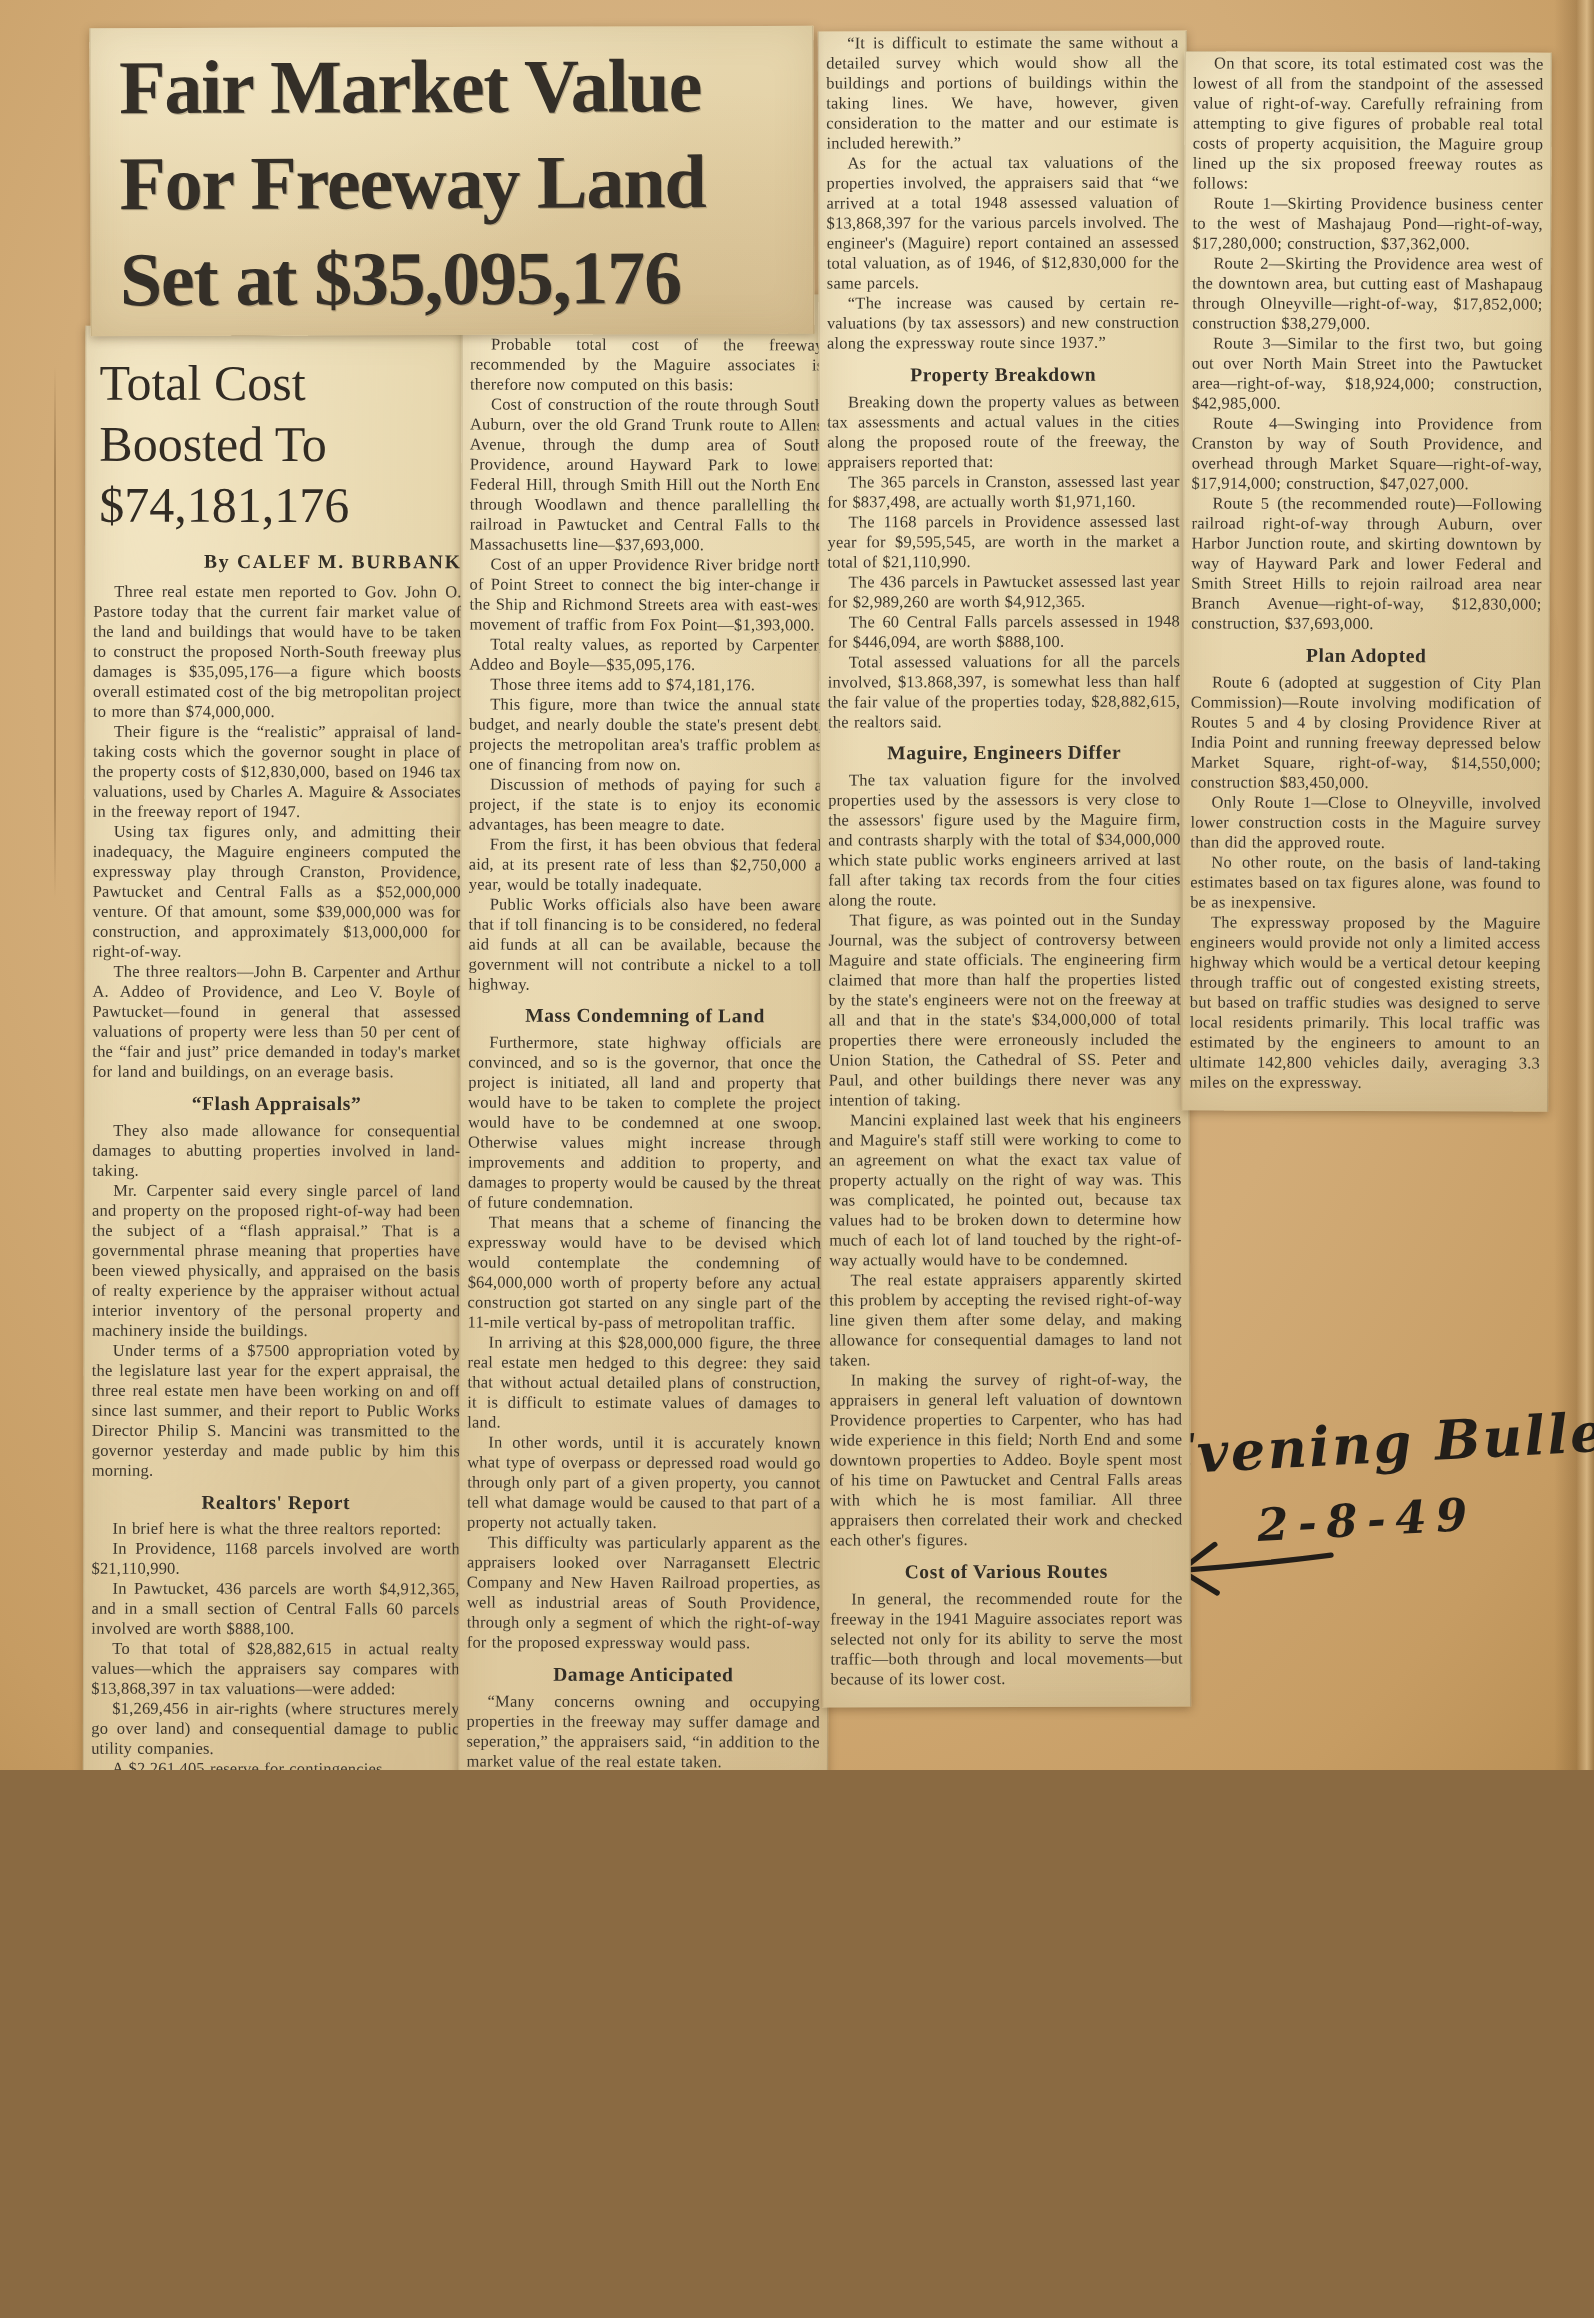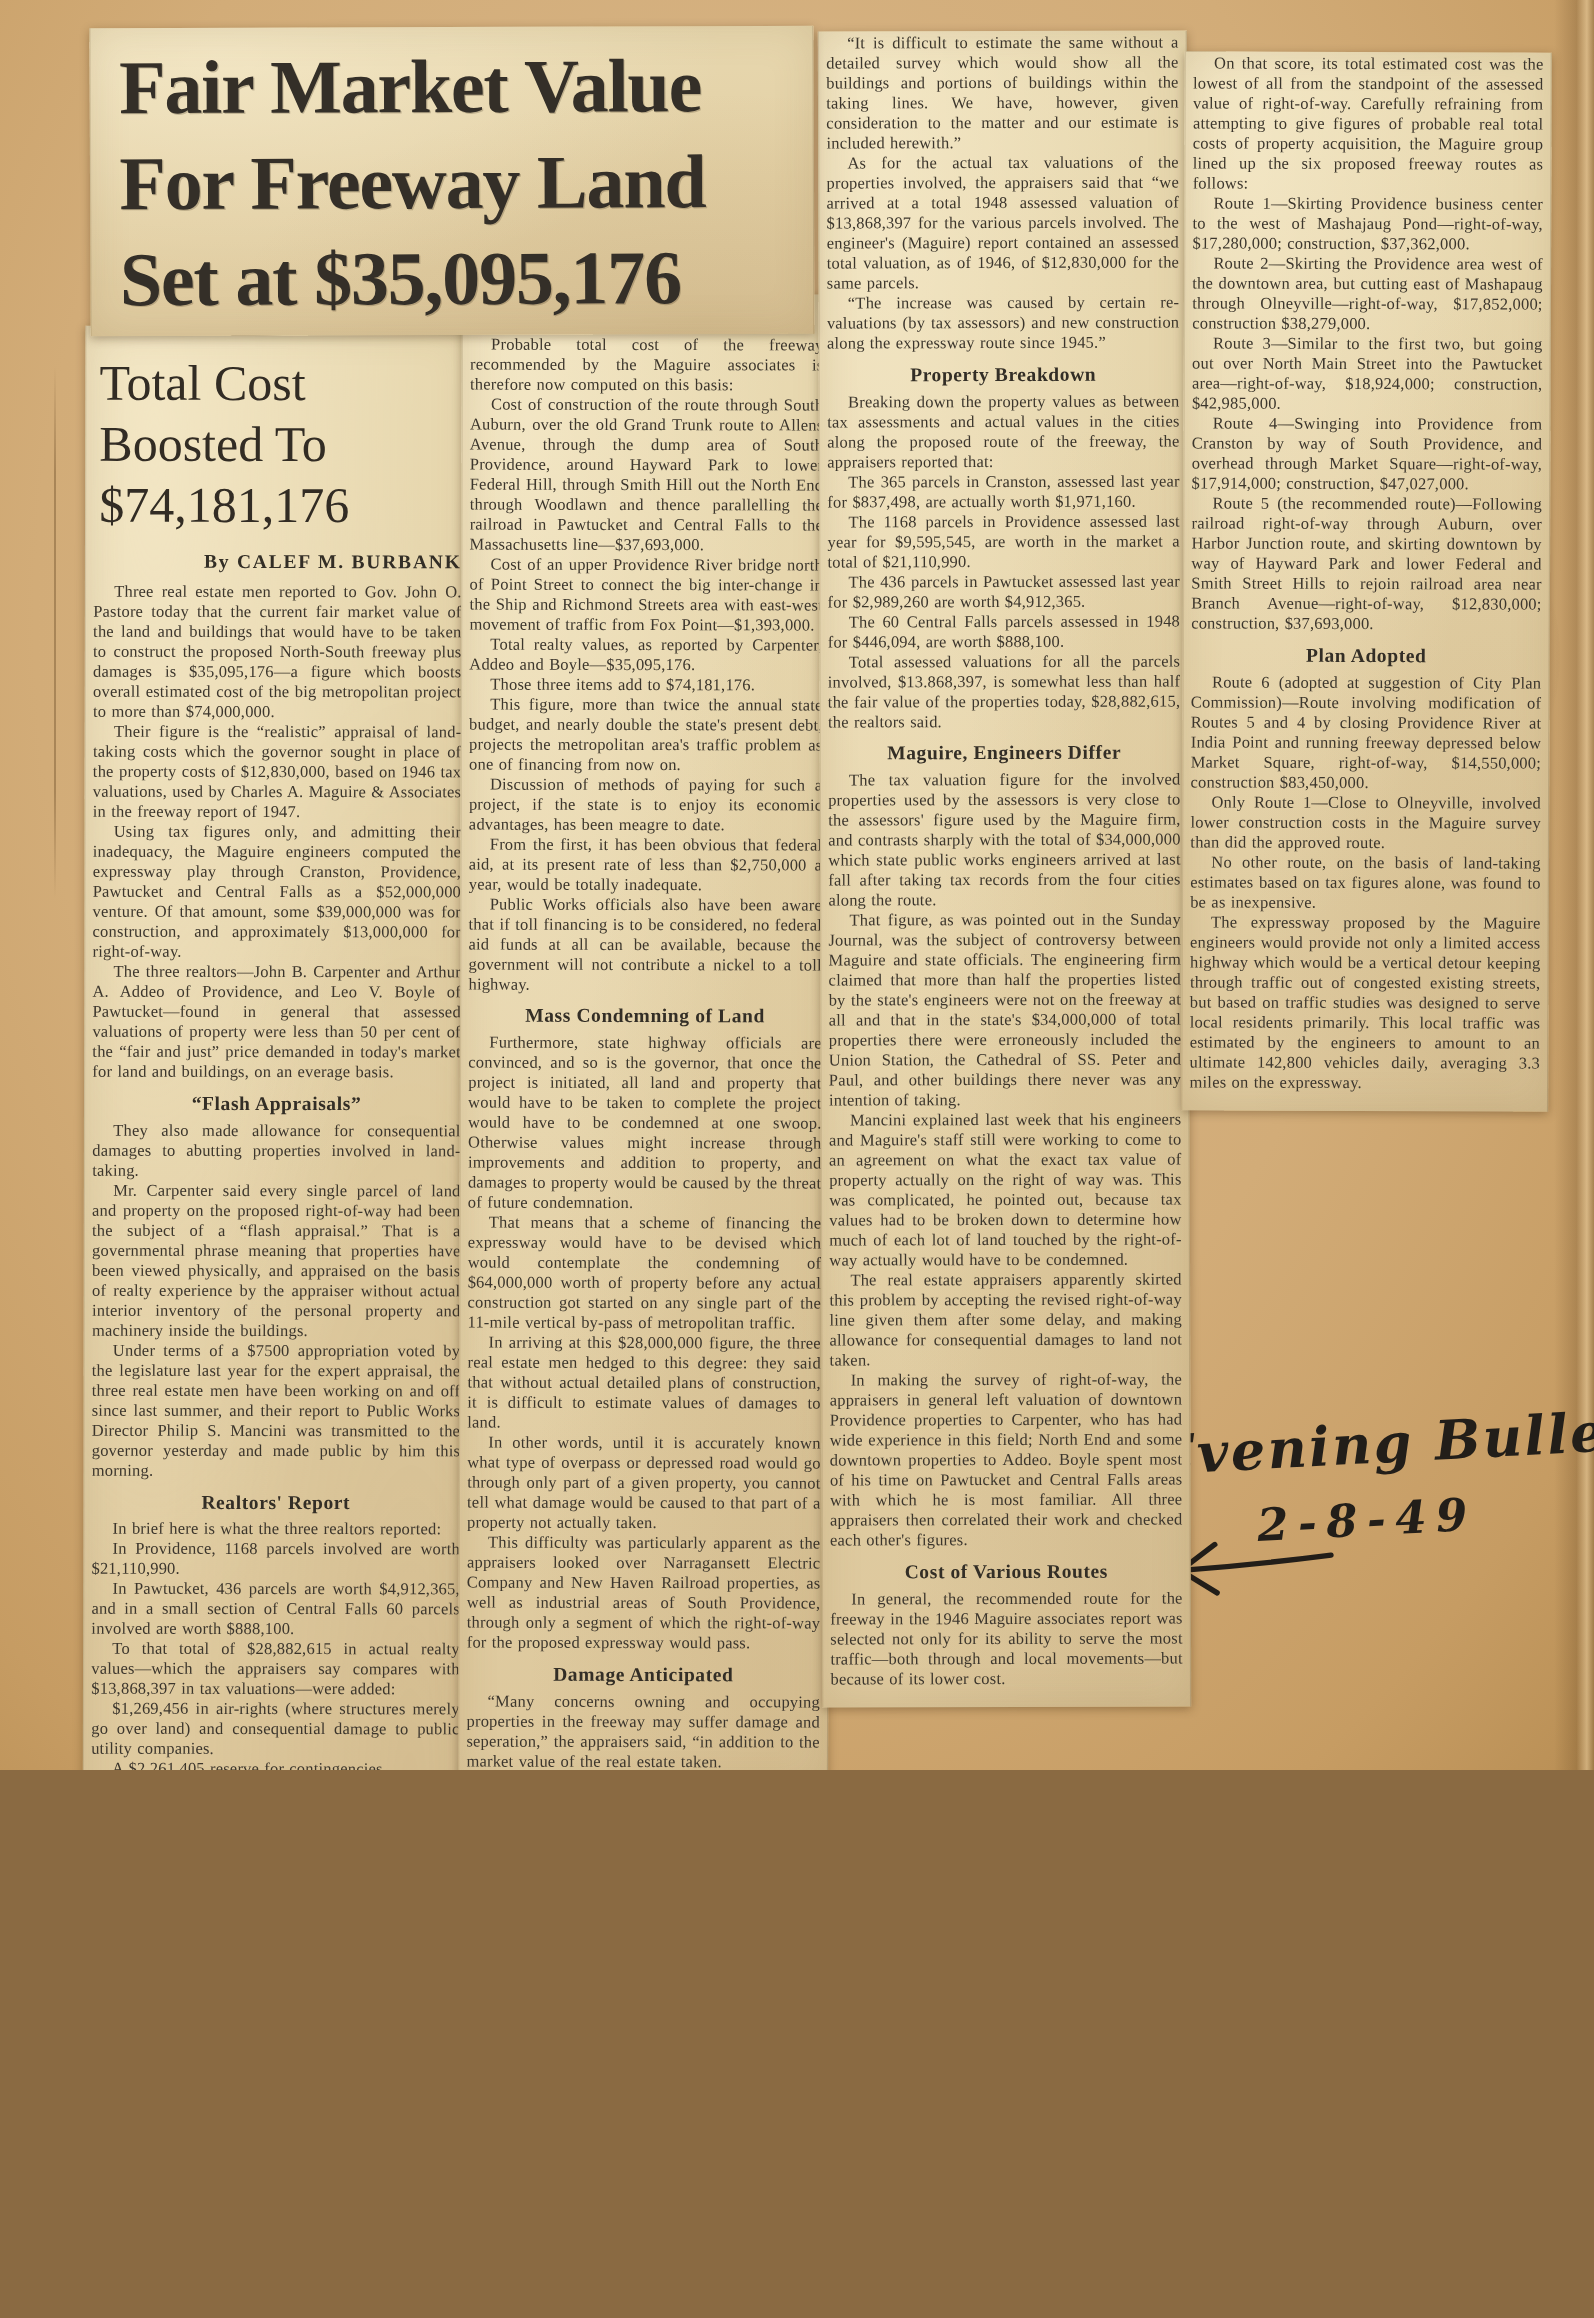--- a/index.html
+++ b/index.html
@@ -111,36 +111,36 @@
       <p class="para">That means that a scheme of financing the expressway would have to be devised which would contemplate the condemning of $64,000,000 worth of property before any actual construction got started on any single part of the 11-mile vertical by-pass of metropolitan traffic.</p>
       <p class="para">In arriving at this $28,000,000 figure, the three real estate men hedged to this degree: they said that without actual detailed plans of construction, it is difficult to estimate values of damages to land.</p>
       <p class="para">In other words, until it is accurately known what type of overpass or depressed road would go through only part of a given property, you cannot tell what damage would be caused to that part of a property not actually taken.</p>
       <p class="para">This difficulty was particularly apparent as the appraisers looked over Narragansett Electric Company and New Haven Railroad properties, as well as industrial areas of South Providence, through only a segment of which the right-of-way for the proposed expressway would pass.</p>
       <h3 class="sub">Damage Anticipated</h3>
       <p class="para">“Many concerns owning and occupying properties in the freeway may suffer damage and seperation,” the appraisers said, “in addition to the market value of the real estate taken.</p>
     </div>
   <div class="clip col" id="col3">
       <p class="para">“It is difficult to estimate the same without a detailed survey which would show all the buildings and portions of buildings within the taking lines. We have, however, given consideration to the matter and our estimate is included herewith.”</p>
       <p class="para">As for the actual tax valuations of the properties involved, the appraisers said that “we arrived at a total 1948 assessed valuation of $13,868,397 for the various parcels involved. The engineer's (Maguire) report contained an assessed total valuation, as of 1946, of $12,830,000 for the same parcels.</p>
-      <p class="para">“The increase was caused by certain re-valuations (by tax assessors) and new construction along the expressway route since 1945.”</p>
+      <p class="para">“The increase was caused by certain re-valuations (by tax assessors) and new construction along the expressway route since 1937.”</p>
       <h3 class="sub">Property Breakdown</h3>
       <p class="para">Breaking down the property values as between tax assessments and actual values in the cities along the proposed route of the freeway, the appraisers reported that:</p>
       <p class="para">The 365 parcels in Cranston, assessed last year for $837,498, are actually worth $1,971,160.</p>
       <p class="para">The 1168 parcels in Providence assessed last year for $9,595,545, are worth in the market a total of $21,110,990.</p>
       <p class="para">The 436 parcels in Pawtucket assessed last year for $2,989,260 are worth $4,912,365.</p>
       <p class="para">The 60 Central Falls parcels assessed in 1948 for $446,094, are worth $888,100.</p>
       <p class="para">Total assessed valuations for all the parcels involved, $13.868,397, is somewhat less than half the fair value of the properties today, $28,882,615, the realtors said.</p>
       <h3 class="sub">Maguire, Engineers Differ</h3>
       <p class="para">The tax valuation figure for the involved properties used by the assessors is very close to the assessors' figure used by the Maguire firm, and contrasts sharply with the total of $34,000,000 which state public works engineers arrived at last fall after taking tax records from the four cities along the route.</p>
       <p class="para">That figure, as was pointed out in the Sunday Journal, was the subject of controversy between Maguire and state officials. The engineering firm claimed that more than half the properties listed by the state's engineers were not on the freeway at all and that in the state's $34,000,000 of total properties there were erroneously included the Union Station, the Cathedral of SS. Peter and Paul, and other buildings there never was any intention of taking.</p>
       <p class="para">Mancini explained last week that his engineers and Maguire's staff still were working to come to an agreement on what the exact tax value of property actually on the right of way was. This was complicated, he pointed out, because tax values had to be broken down to determine how much of each lot of land touched by the right-of-way actually would have to be condemned.</p>
       <p class="para">The real estate appraisers apparently skirted this problem by accepting the revised right-of-way line given them after some delay, and making allowance for consequential damages to land not taken.</p>
       <p class="para">In making the survey of right-of-way, the appraisers in general left valuation of downtown Providence properties to Carpenter, who has had wide experience in this field; North End and some downtown properties to Addeo. Boyle spent most of his time on Pawtucket and Central Falls areas with which he is most familiar. All three appraisers then correlated their work and checked each other's figures.</p>
       <h3 class="sub">Cost of Various Routes</h3>
-      <p class="para">In general, the recommended route for the freeway in the 1946 Maguire associates report was selected not only for its ability to serve the most traffic—both through and local movements—but because of its lower cost.</p>
+      <p class="para">In general, the recommended route for the freeway in the 1941 Maguire associates report was selected not only for its ability to serve the most traffic—both through and local movements—but because of its lower cost.</p>
     </div>
   <div class="clip col" id="col4">
       <p class="para">On that score, its total estimated cost was the lowest of all from the standpoint of the assessed value of right-of-way. Carefully refraining from attempting to give figures of probable real total costs of property acquisition, the Maguire group lined up the six proposed freeway routes as follows:</p>
       <p class="para">Route 1—Skirting Providence business center to the west of Mashajaug Pond—right-of-way, $17,280,000; construction, $37,362,000.</p>
       <p class="para">Route 2—Skirting the Providence area west of the downtown area, but cutting east of Mashapaug through Olneyville—right-of-way, $17,852,000; construction $38,279,000.</p>
       <p class="para">Route 3—Similar to the first two, but going out over North Main Street into the Pawtucket area—right-of-way, $18,924,000; construction, $42,985,000.</p>
       <p class="para">Route 4—Swinging into Providence from Cranston by way of South Providence, and overhead through Market Square—right-of-way, $17,914,000; construction, $47,027,000.</p>
       <p class="para">Route 5 (the recommended route)—Following railroad right-of-way through Auburn, over Harbor Junction route, and skirting downtown by way of Hayward Park and lower Federal and Smith Street Hills to rejoin railroad area near Branch Avenue—right-of-way, $12,830,000; construction, $37,693,000.</p>
       <h3 class="sub">Plan Adopted</h3>
       <p class="para">Route 6 (adopted at suggestion of City Plan Commission)—Route involving modification of Routes 5 and 4 by closing Providence River at India Point and running freeway depressed below Market Square, right-of-way, $14,550,000; construction $83,450,000.</p>

